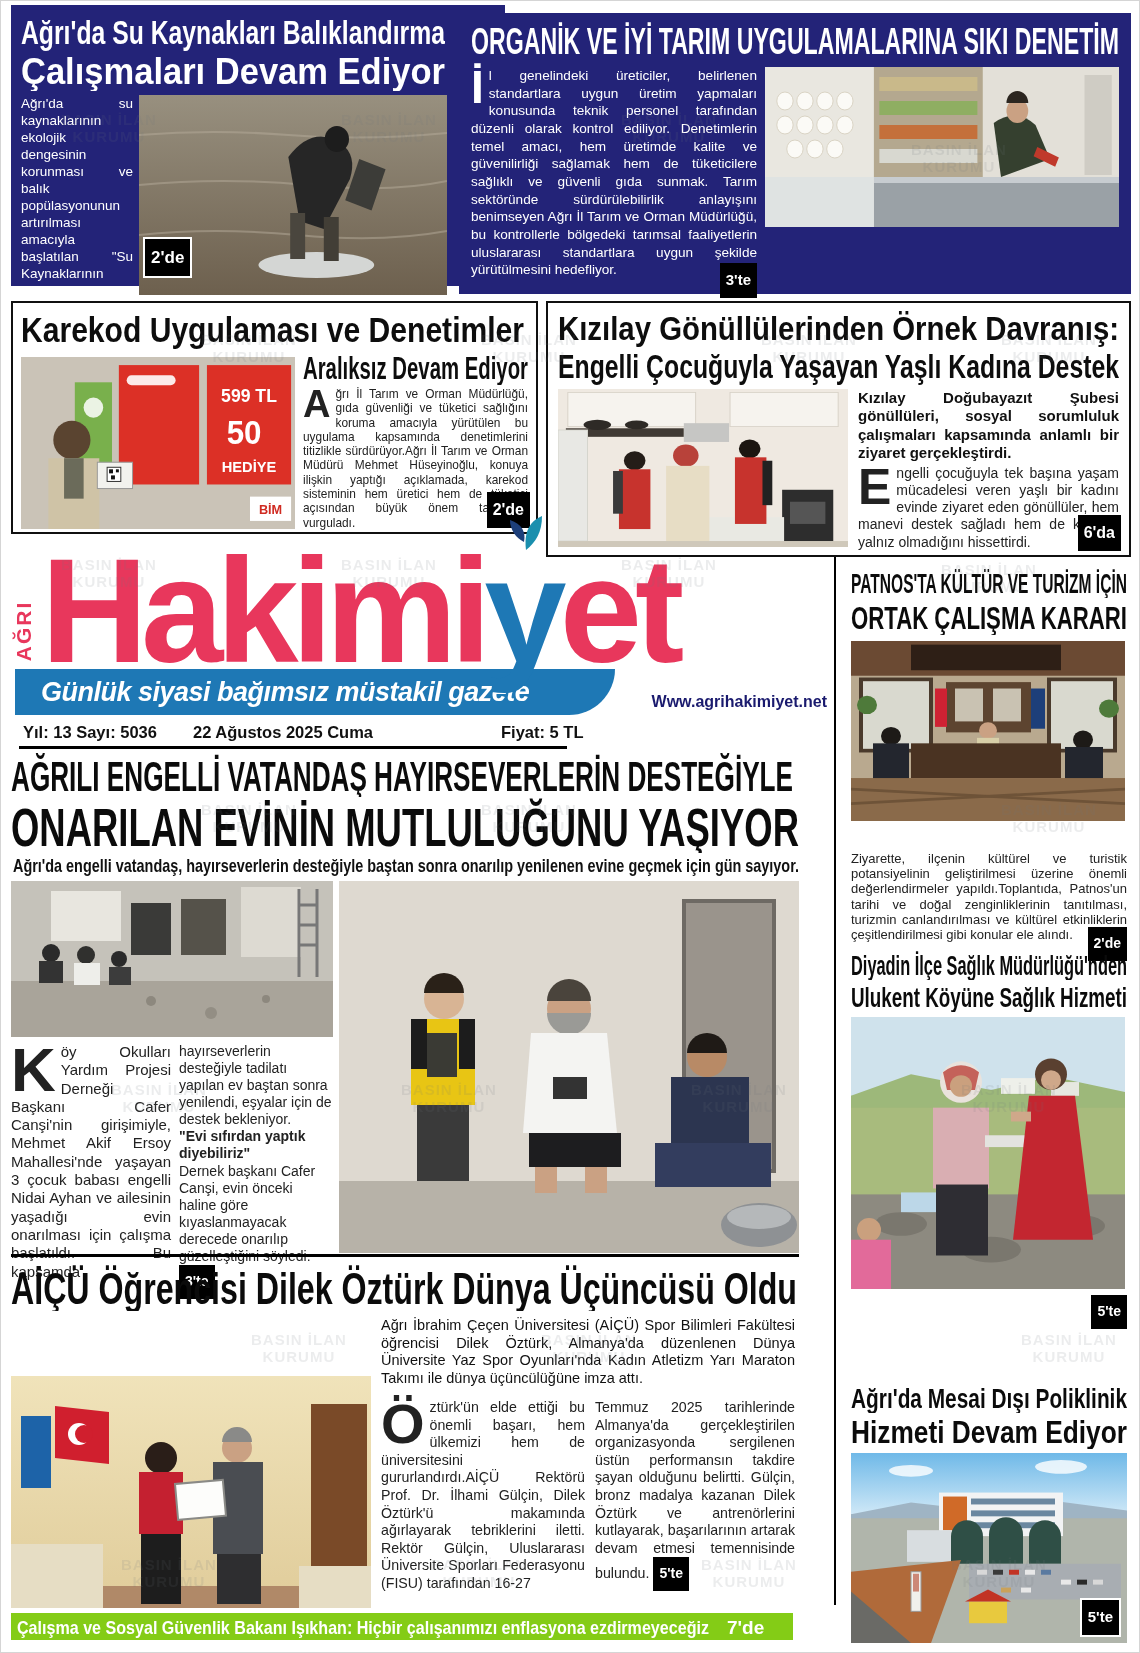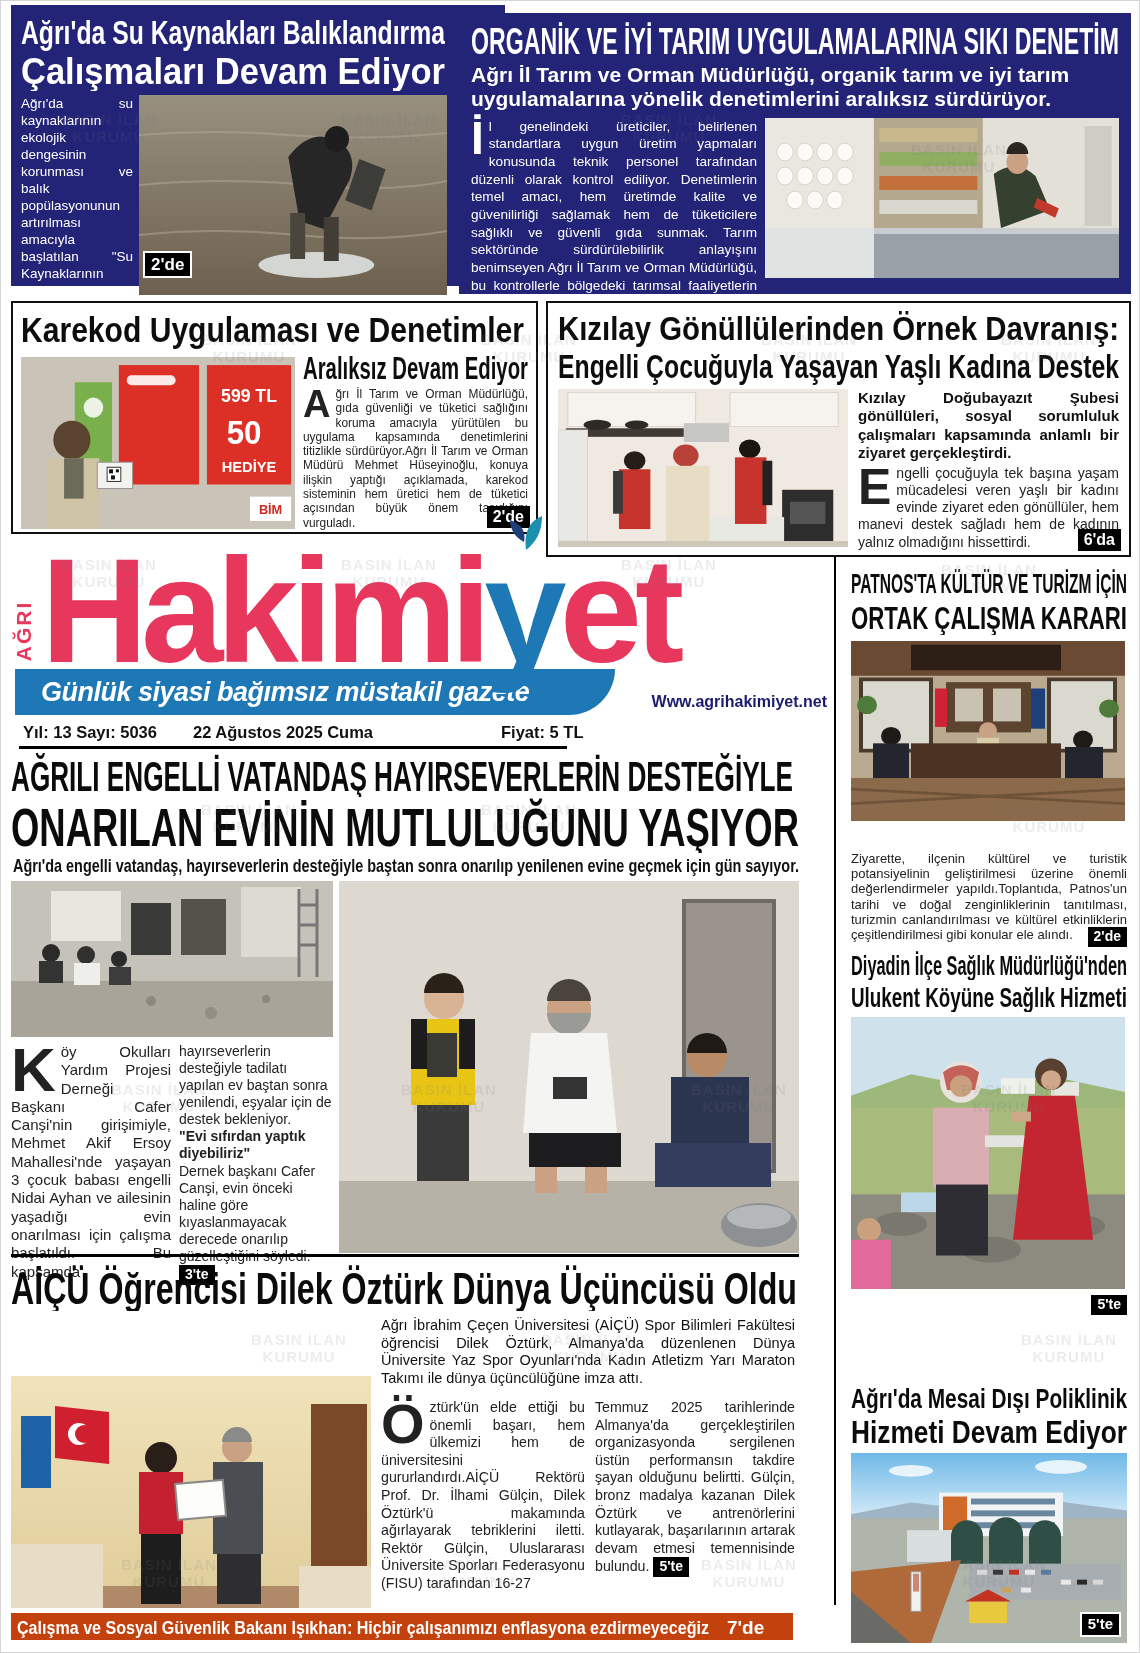--- a/index.html
+++ b/index.html
@@ -7,21 +7,21 @@
         font-family:"Liberation Sans",sans-serif;border:1px solid #d5d5d5;box-sizing:border-box;}
   .abs{position:absolute;}
   
   .box-navy{position:absolute;background:#232378;color:#fff;box-sizing:border-box;padding:8px 10px;}
   .wbox{position:absolute;background:#fff;border:2px solid #101010;box-sizing:border-box;padding:6px 8px;color:#111;}
   
   svg.hl{display:block;}
   svg.hl text{font-family:"Liberation Sans",sans-serif;font-weight:bold;}
   .photo{overflow:hidden;}
   .photo svg{width:100%;height:100%;display:block;}
-  .pref{display:inline-block;background:#000;color:#fff;font-weight:bold;font-size:15px;line-height:1.25;padding:1px 6px;}
+  .pref{display:inline-block;background:#000;color:#fff;font-weight:bold;font-size:15px;line-height:1.25;padding:8px 6px;}
   .pref.onphoto{border:2px solid #fff;}
   .bodytext{text-align:justify;}
   .dcap{float:left;font-weight:bold;line-height:.82;margin:2px 5px 0 0;}
   .wm{position:absolute;text-align:center;color:#6e757c;opacity:.13;font-weight:bold;font-size:15px;line-height:1.15;letter-spacing:1px;pointer-events:none;white-space:nowrap;}
   #wm-layer{position:absolute;inset:0;z-index:9;pointer-events:none;}
   
   .logo{position:absolute;left:40px;top:536px;font-size:148px;font-weight:bold;letter-spacing:-7px;line-height:1;color:#e8375c;z-index:3;white-space:nowrap;}
   .logo .y{color:#1e78b5;position:relative;}
   .logo .leaf{position:absolute;top:-16px;left:14px;}
   .swoosh{position:absolute;left:14px;top:668px;width:600px;height:46px;background:#1e78b5;border-radius:0 0 60px 0;z-index:2;}
@@ -67,21 +67,20 @@
         </svg>
       </div>
     </div>
     <span class="pref onphoto" style="position:absolute;left:132px;bottom:8px;font-size:17px;">2'de</span>
   </div>
 
   <div class="box-navy" style="left:458px;top:12px;width:672px;height:281px;padding:8px 12px;">
     <svg class="hl" viewBox="0 0 648 40" width="648" height="40">
       <text x="0" y="33" font-size="36" fill="#ffffff" textLength="648" lengthAdjust="spacingAndGlyphs">ORGANİK VE İYİ TARIM UYGULAMALARINA SIKI DENETİM</text>
     </svg>
-    <div style="font-weight:bold;font-size:21px;line-height:1.16;margin-top:2px;color:#fff;">Ağrı İl Tarım ve Orman Müdürlüğü, organik tarım ve iyi tarım uygulamalarına yönelik denetimlerini aralıksız sürdürüyor.</div>
     <div style="display:flex;gap:8px;margin-top:6px;">
       <div style="width:286px;position:relative;">
         <div class="bodytext" style="font-size:13.6px;line-height:1.3;color:#fff;">
           <span class="dcap" style="font-size:46px;">İ</span><span>l genelindeki üreticiler, belirlenen standartlara uygun üretim yapmaları konusunda teknik personel tarafından düzenli olarak kontrol ediliyor. Denetimlerin temel amacı, hem üretimde kalite ve güvenilirliği sağlamak hem de tüketicilere sağlıklı ve güvenli gıda sunmak. Tarım sektöründe sürdürülebilirlik anlayışını benimseyen Ağrı İl Tarım ve Orman Müdürlüğü, bu kontrollerle bölgedeki tarımsal faaliyetlerin uluslararası standartlara uygun şekilde yürütülmesini hedefliyor.</span>
           <span class="pref" style="float:right;margin-top:2px;">3'te</span>
         </div>
       </div>
       <div class="photo" style="width:354px;height:160px;">
         <svg viewBox="0 0 390 160" preserveAspectRatio="none">
           <rect width="390" height="160" fill="#d6d0c4"></rect>
@@ -457,21 +456,21 @@
       <polygon points="0,120 110,108 80,192 0,192" fill="#b06a3a"></polygon>
       <polygon points="0,140 60,192 0,192" fill="#6a6a66"></polygon>
       <rect x="118" y="150" width="38" height="22" fill="#e8c93e"></rect>
       <polygon points="114,150 160,150 137,138" fill="#c23324"></polygon>
       <rect x="60" y="120" width="10" height="40" fill="#f0f0ec" stroke="#999"></rect>
       <rect x="62" y="122" width="6" height="18" fill="#c87"></rect>
     </svg>
     <span class="pref onphoto" style="position:absolute;right:6px;bottom:6px;font-size:15px;">5'te</span>
   </div>
 
-  <div class="abs" style="left:10px;top:1612px;width:782px;height:27px;background:#c2410c;">
+  <div class="abs" style="left:10px;top:1612px;width:782px;height:27px;background:#84cc16;">
     <svg viewBox="0 0 782 27" width="782" height="27" style="display:block">
       <text x="6" y="21" font-size="19" font-weight="bold" fill="#ffffff" textLength="692" lengthAdjust="spacingAndGlyphs">Çalışma ve Sosyal Güvenlik Bakanı Işıkhan: Hiçbir çalışanımızı enflasyona ezdirmeyeceğiz</text>
       <text x="716" y="21" font-size="19" font-weight="bold" fill="#ffffff">7'de</text>
     </svg>
   </div>
 
   <div id="wm-layer">
       <div class="wm" style="left: 60px; top: 110px;">
         <div>BASIN İLAN</div>
         <div>KURUMU</div>

